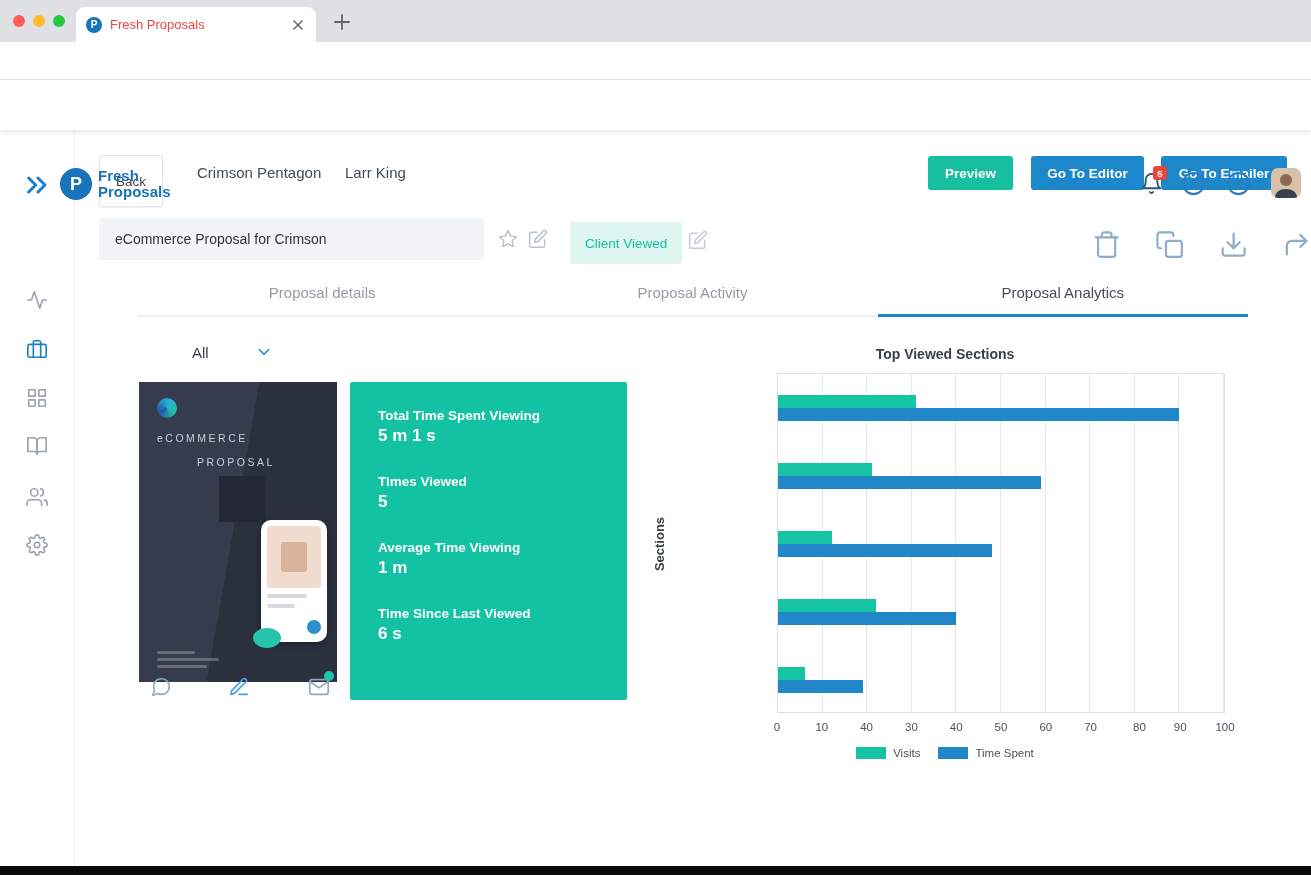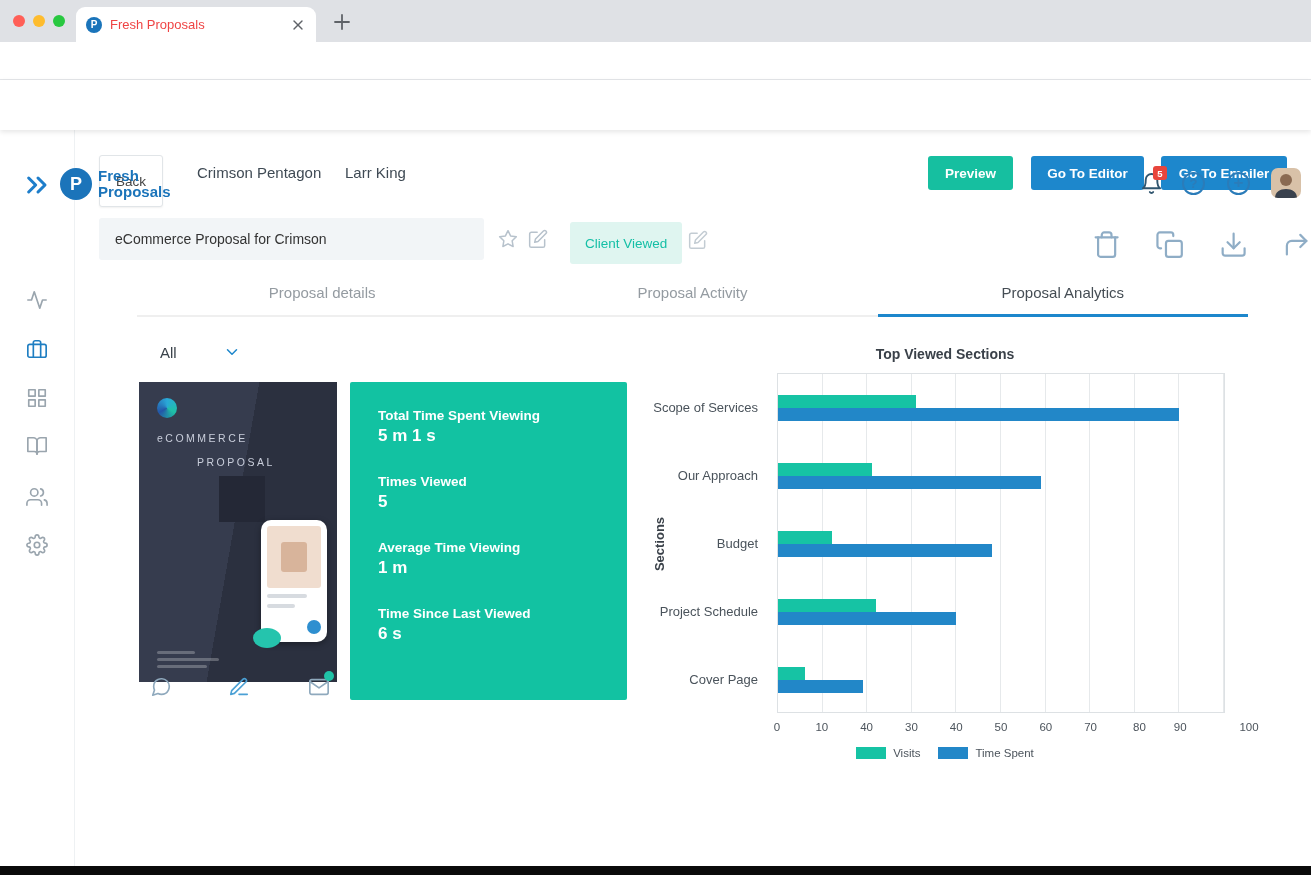--- a/index.html
+++ b/index.html
@@ -58,21 +58,21 @@
   .chipedit-ic { left:688px; top:230px; color:#c3ccd3; }
   .rowactions { position:absolute; left:1092px; top:230px; display:flex; gap:34px; color:#8fadc6; }
   .rowactions svg { width:18px; height:18px; }
 
   
   .tabs { position:absolute; left:137px; top:284px; width:1111px; display:flex; border-bottom:2px solid #efefef; }
   .tab { flex:1; text-align:center; font-size:15px; color:#949ba1; padding-bottom:13px; border-bottom:3px solid transparent; margin-bottom:-2px; cursor:pointer; }
   .tab.active { color:#454d54; border-bottom-color:#1d87cc; }
 
   .filter { position:absolute; left:160px; top:343px; display:flex; align-items:center; gap:46px; }
-  .filter-val { font-size:15px; color:#39424a; }
+  .filter-val { font-size:15px; color:#39424a;margin-left:32px; }
   .chev { width:18px; height:18px; color:#1d87cc; }
 
   
   .thumb { position:absolute; left:139px; top:382px; width:198px; height:300px; background:linear-gradient(100deg,#363c4e 0 48%, #2b303f 48%); overflow:hidden; }
   .thumb-logo { position:absolute; left:18px; top:16px; width:20px; height:20px; border-radius:50%; background:conic-gradient(#2aa8d8,#1fc0a6,#2356a8,#2aa8d8); }
   .thumb-t1 { position:absolute; left:18px; top:50px; font-size:10.5px; letter-spacing:2.5px; color:#c9cedb; }
   .thumb-t2 { position:absolute; left:18px; top:74px; font-size:10.5px; letter-spacing:2.5px; color:#c9cedb;margin-left:40px; }
   .thumb-sq { position:absolute; left:80px; top:94px; width:46px; height:46px; background:#242836; }
   .phone { position:absolute; left:122px; top:138px; width:66px; height:122px; background:#fff; border-radius:10px; box-shadow:0 2px 6px rgba(0,0,0,0.35); padding:6px; }
   .ph-img { position:relative; width:54px; height:62px; background:#f0ddcf; border-radius:3px; }
@@ -384,27 +384,20 @@
       <div class="stat-label">Average Time Viewing</div>
       <div class="stat-value">1 m</div>
     </div>
     <div class="stat">
       <div class="stat-label">Time Since Last Viewed</div>
       <div class="stat-value">6 s</div>
     </div>
   </div>
 
   <div class="chart-title">Top Viewed Sections</div>
-  <div class="cat-labels">
-      <div class="cat-label">Scope of Services</div>
-      <div class="cat-label">Our Approach</div>
-      <div class="cat-label">Budget</div>
-      <div class="cat-label">Project Schedule</div>
-      <div class="cat-label">Cover Page</div>
-    </div>
   <div class="plot">
       <div class="bar-row">
         <div class="bar" style="width: 31%; background: rgb(22, 195, 164);"></div>
         <div class="bar" style="width: 90%; background: rgb(34, 135, 200);"></div>
       </div>
       <div class="bar-row">
         <div class="bar" style="width: 21%; background: rgb(22, 195, 164);"></div>
         <div class="bar" style="width: 59%; background: rgb(34, 135, 200);"></div>
       </div>
       <div class="bar-row">
@@ -425,21 +418,21 @@
       <span class="xtick" style="left: 0%;">0</span>
       <span class="xtick" style="left: 10%;">10</span>
       <span class="xtick" style="left: 20%;">40</span>
       <span class="xtick" style="left: 30%;">30</span>
       <span class="xtick" style="left: 40%;">40</span>
       <span class="xtick" style="left: 50%;">50</span>
       <span class="xtick" style="left: 60%;">60</span>
       <span class="xtick" style="left: 70%;">70</span>
       <span class="xtick" style="left: 80%; padding-left: 8px;">80</span>
       <span class="xtick" style="left: 90%;">90</span>
-      <span class="xtick" style="left: 100%; margin-left: 24px;">100</span>
+      <span class="xtick" style="left: 100%;">100</span>
     </div>
   <div class="legend">
       <div class="legend-item">
         <span class="legend-swatch" style="background: rgb(22, 195, 164);"></span>
         <span>Visits</span>
       </div>
       <div class="legend-item">
         <span class="legend-swatch" style="background: rgb(34, 135, 200);"></span>
         <span>Time Spent</span>
       </div>

